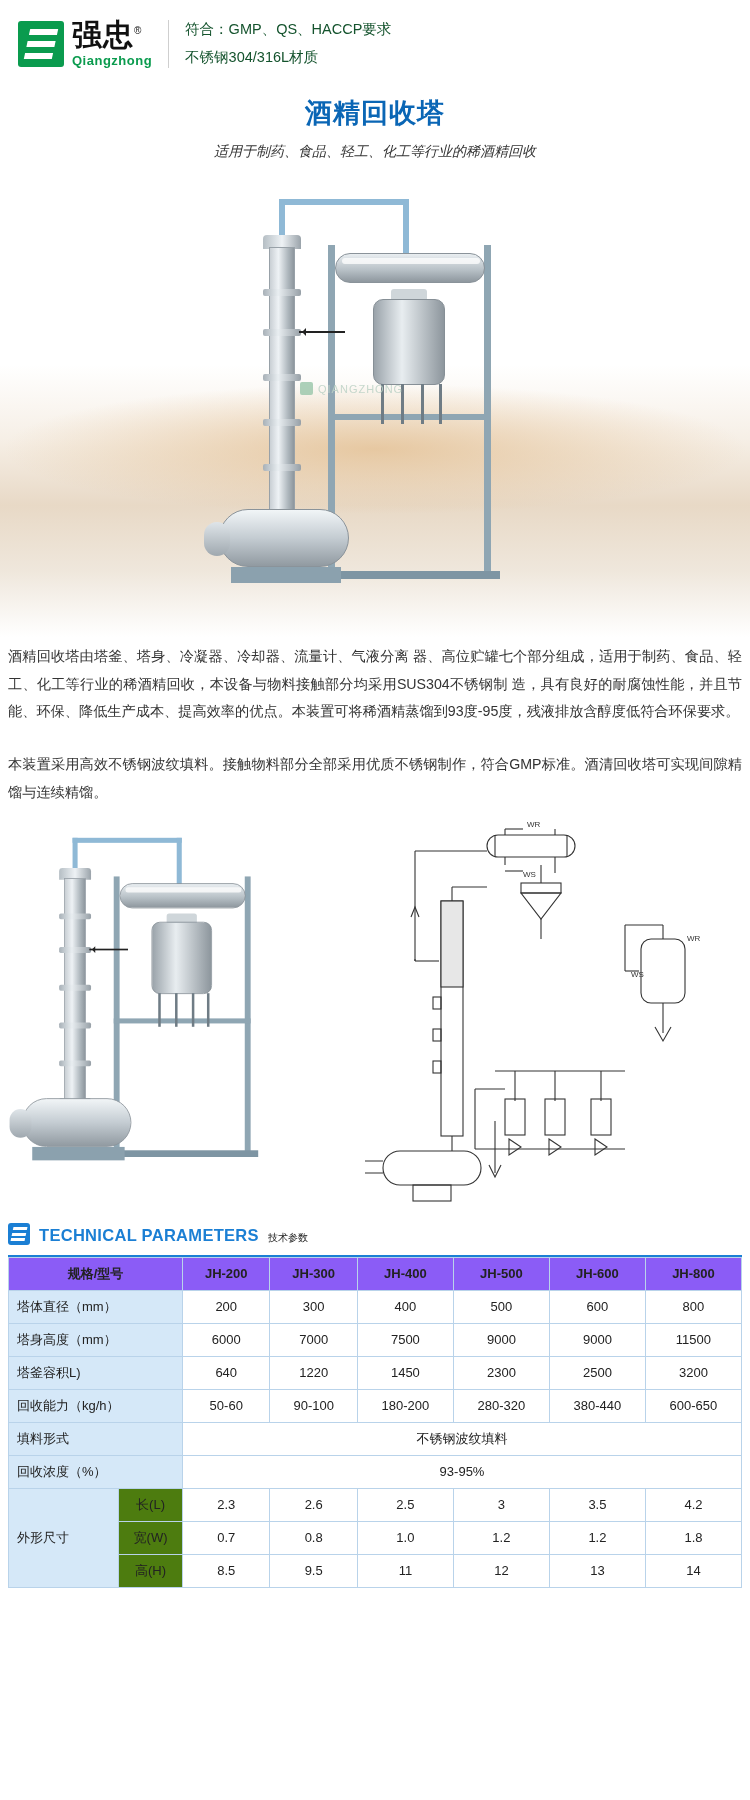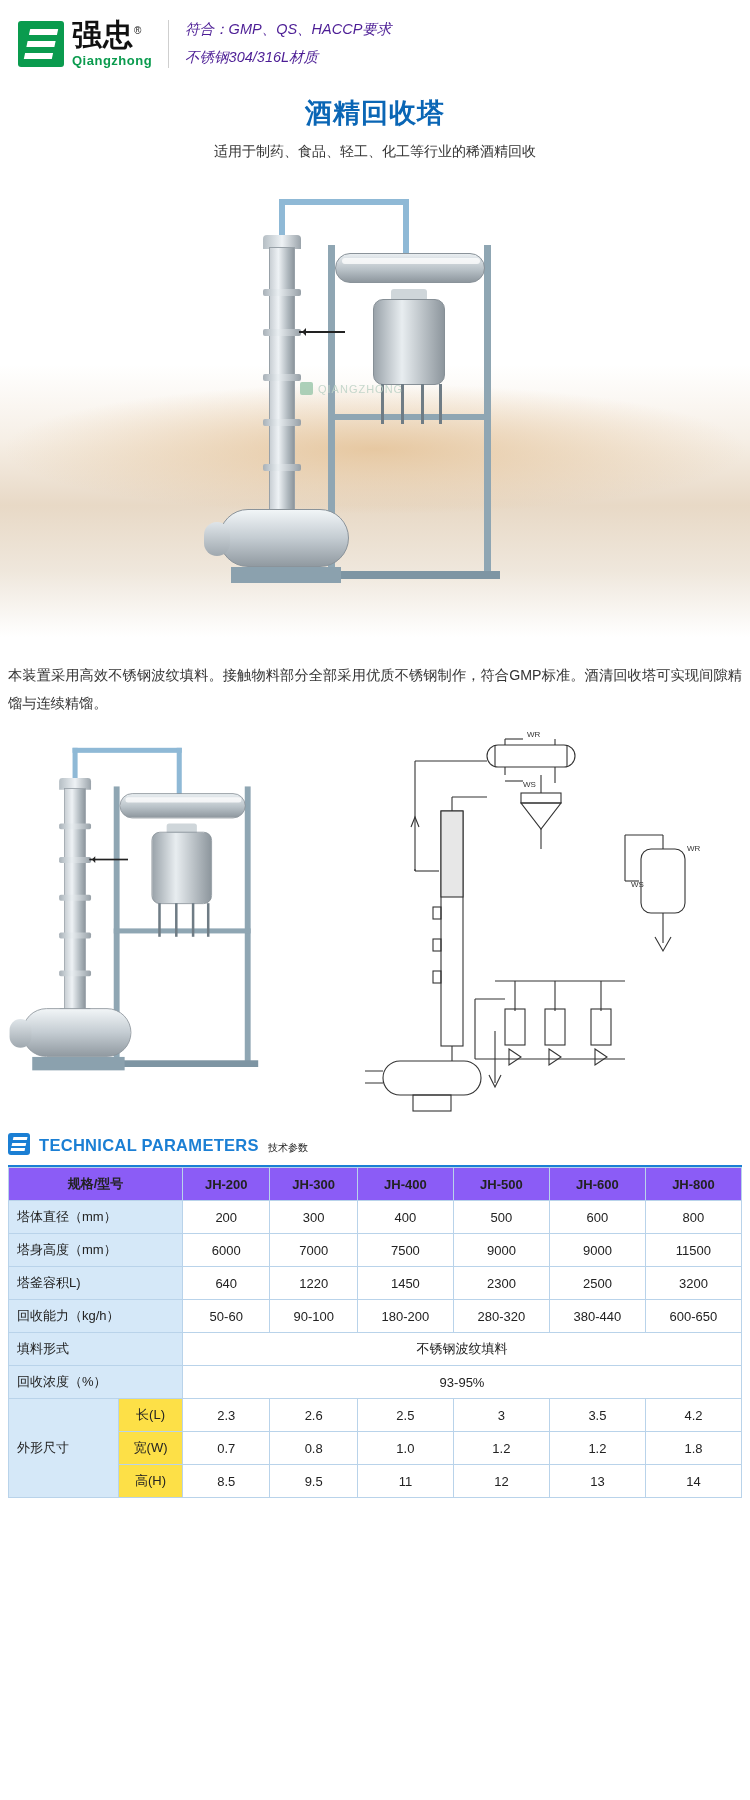--- a/index.html
+++ b/index.html
@@ -24,25 +24,25 @@
       linear-gradient(#fff,#fff) 0 0/28px 6px no-repeat,
       linear-gradient(#fff,#fff) 0 12px/28px 6px no-repeat,
       linear-gradient(#fff,#fff) 0 24px/28px 6px no-repeat;
     transform:skewX(-12deg);
   }
   .logo-text { line-height:1; }
   .logo-cn { font-size:30px; font-weight:bold; color:#111; letter-spacing:1px; position:relative; }
   .logo-cn sup { font-size:10px; vertical-align:super; font-weight:normal; }
   .logo-en { font-size:13px; color:#0a9b4e; letter-spacing:.5px; margin-top:4px; font-weight:bold; }
   .header-div { width:1px; background:#cfcfcf; height:48px; margin:0 16px; }
-  .header-lines { font-size:14.5px; color:#4c1d95; line-height:1.9;font-style:italic; }
+  .header-lines { font-size:14.5px; color:#14532d; line-height:1.9; }
 
   
   .title { text-align:center; font-size:27px; font-weight:bold; color:#0a66b5; margin:14px 0 0; letter-spacing:1px; }
-  .subtitle { text-align:center; font-size:14px; color:#333; margin:12px 0 6px; }
+  .subtitle { text-align:center; font-size:14px; color:#333; margin:12px 0 6px;font-style:italic; }
 
   
   .hero { position:relative; width:750px; height:470px; overflow:hidden; }
   .hero-bg {
     position:absolute; inset:0;
     background:
       linear-gradient(to bottom,#ffffff 0%,#ffffff 42%,#f6efe6 58%,#e8d9c6 72%,#efe7dc 86%,#ffffff 100%);
   }
   .hero-glow{
     position:absolute; left:0; right:0; top:46%; height:28%;
@@ -111,21 +111,21 @@
   .tp-rule { height:2px; background:#1b7fd4; margin:0 8px 0; }
 
   
   table.params { width:734px; margin:0 8px; border-collapse:collapse; font-size:13px; }
   table.params th, table.params td {
     border:1px solid #b9d3ea; padding:7px 4px; text-align:center; color:#222; height:30px;
   }
   table.params thead th { background:#8b5cf6; font-weight:bold; }
   table.params th.rowhead { background:#d5e8f8; text-align:left; padding-left:8px; font-weight:normal; }
   table.params td.wide { background:#ffffff; }
-  .sub-label { width:64px; background:#fde047; }
+  .sub-label { width:64px; background:#4d7c0f; }
 </style>
 </head>
 <body>
 
 <div class="page">
 
   <div class="header">
     <div class="logo-block">
       <div class="logo-mark"></div>
       <div class="logo-text">
@@ -172,20 +172,21 @@
       <div class="drum"></div>
       <div class="base"></div>
       <div class="arrow"></div>
     </div>
     <div class="watermark">
       <span class="wm-sq"></span>
       <span>QIANGZHONG</span>
     </div>
   </div>
 
+  <div class="para p1">酒精回收塔由塔釜、塔身、冷凝器、冷却器、流量计、气液分离 器、高位贮罐七个部分组成，适用于制药、食品、轻工、化工等行业的稀酒精回收，本设备与物料接触部分均采用SUS304不锈钢制 造，具有良好的耐腐蚀性能，并且节能、环保、降低生产成本、提高效率的优点。本装置可将稀酒精蒸馏到93度-95度，残液排放含醇度低符合环保要求。</div>
   <div class="para p2">本装置采用高效不锈钢波纹填料。接触物料部分全部采用优质不锈钢制作，符合GMP标准。酒清回收塔可实现间隙精馏与连续精馏。</div>
 
   <div class="figs">
     <div class="fig-photo">
       <div class="mach">
         <div class="pipe v1"></div>
         <div class="pipe h1"></div>
         <div class="pipe v2"></div>
         <div class="topcap"></div>
         <div class="col"></div>

